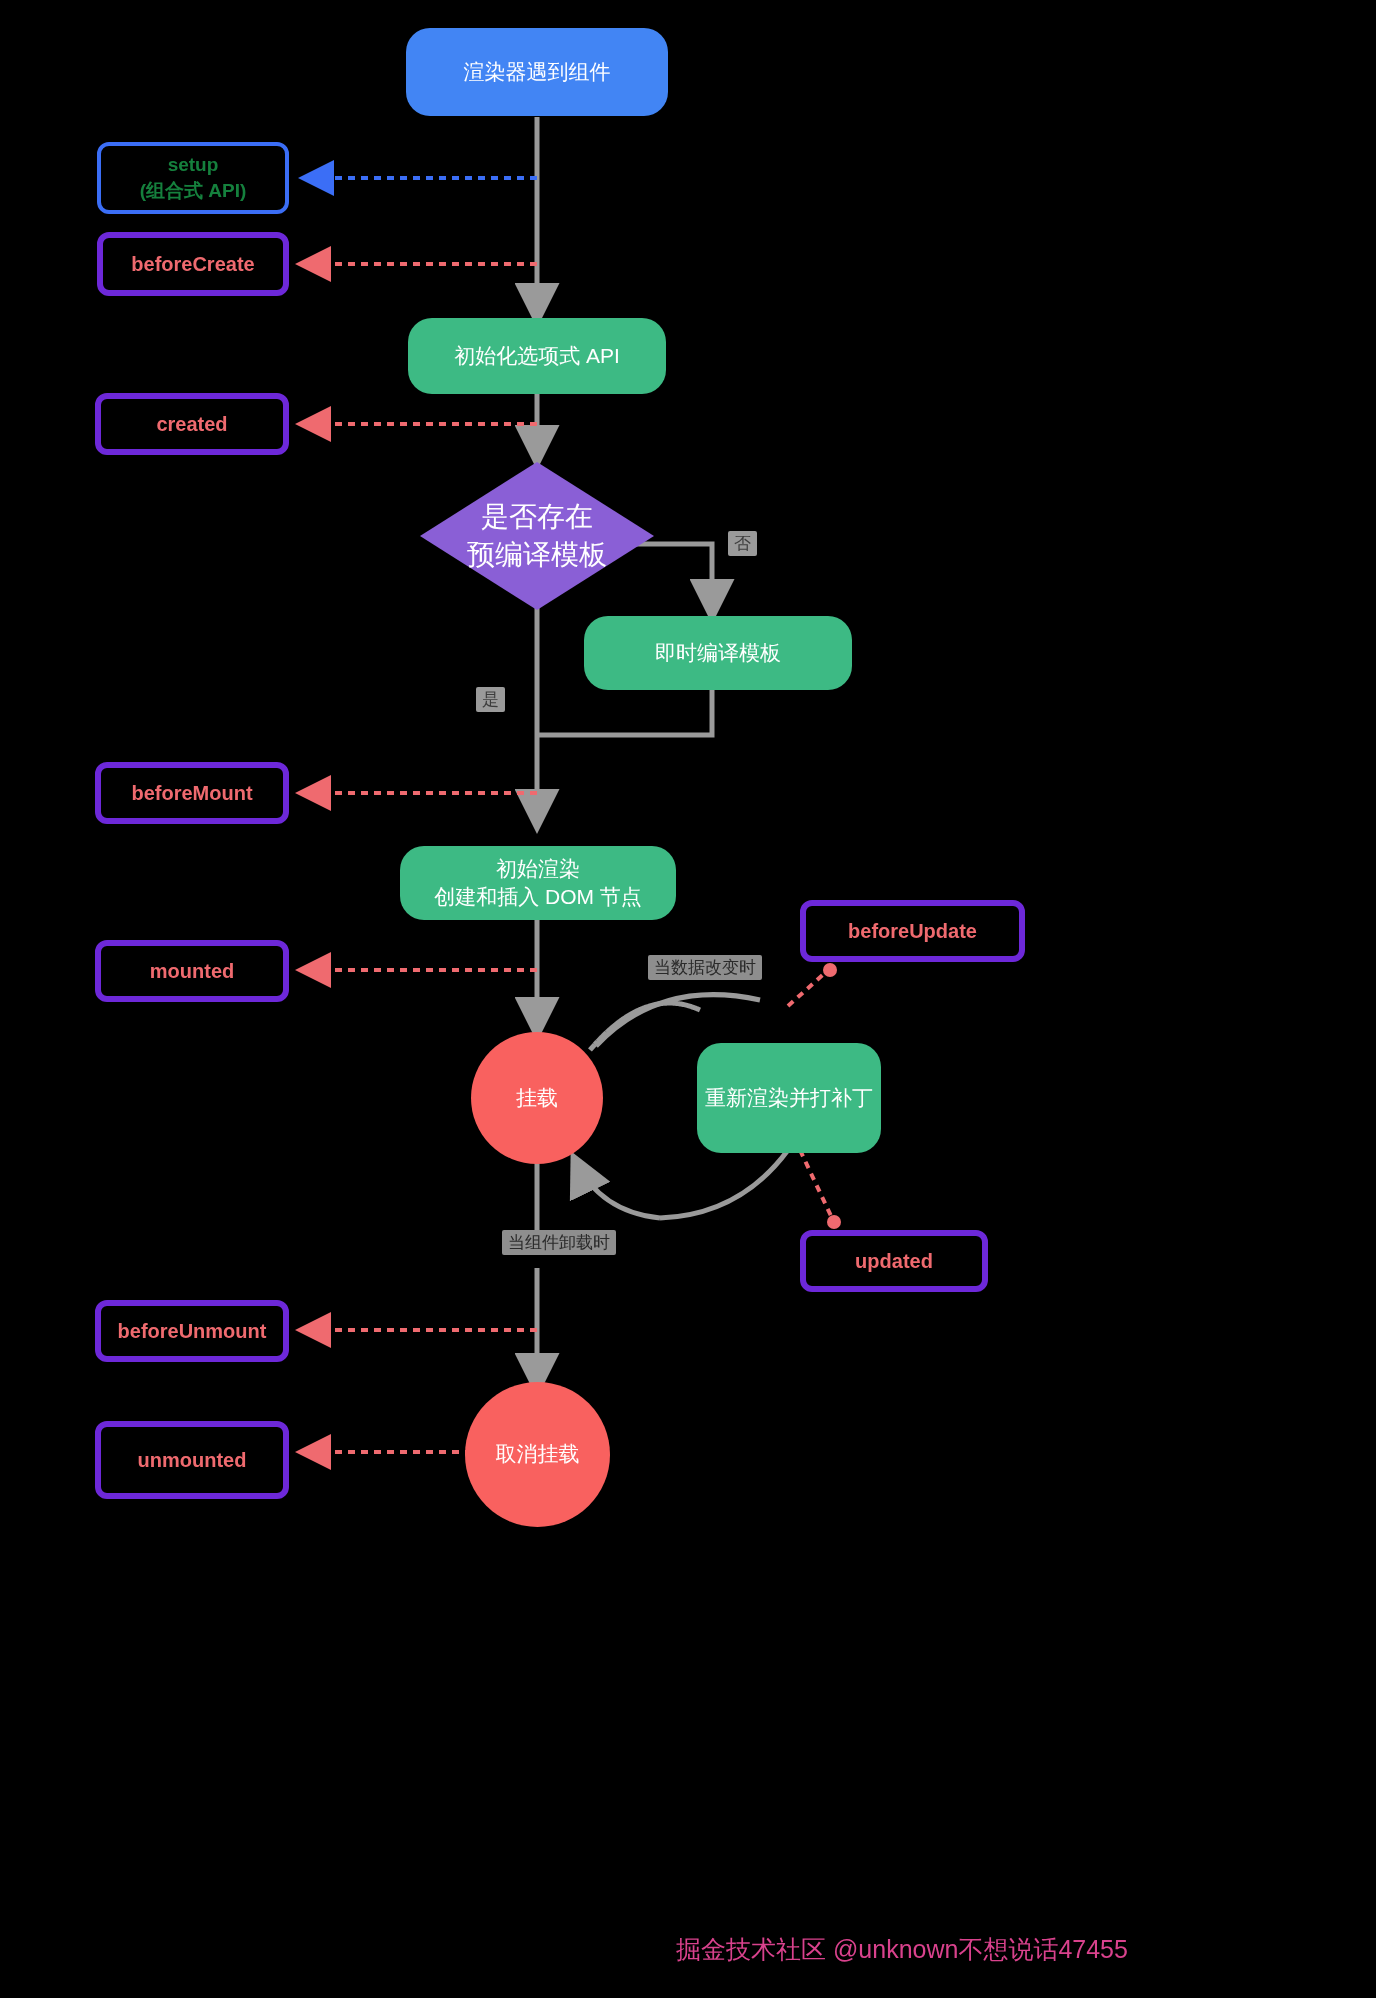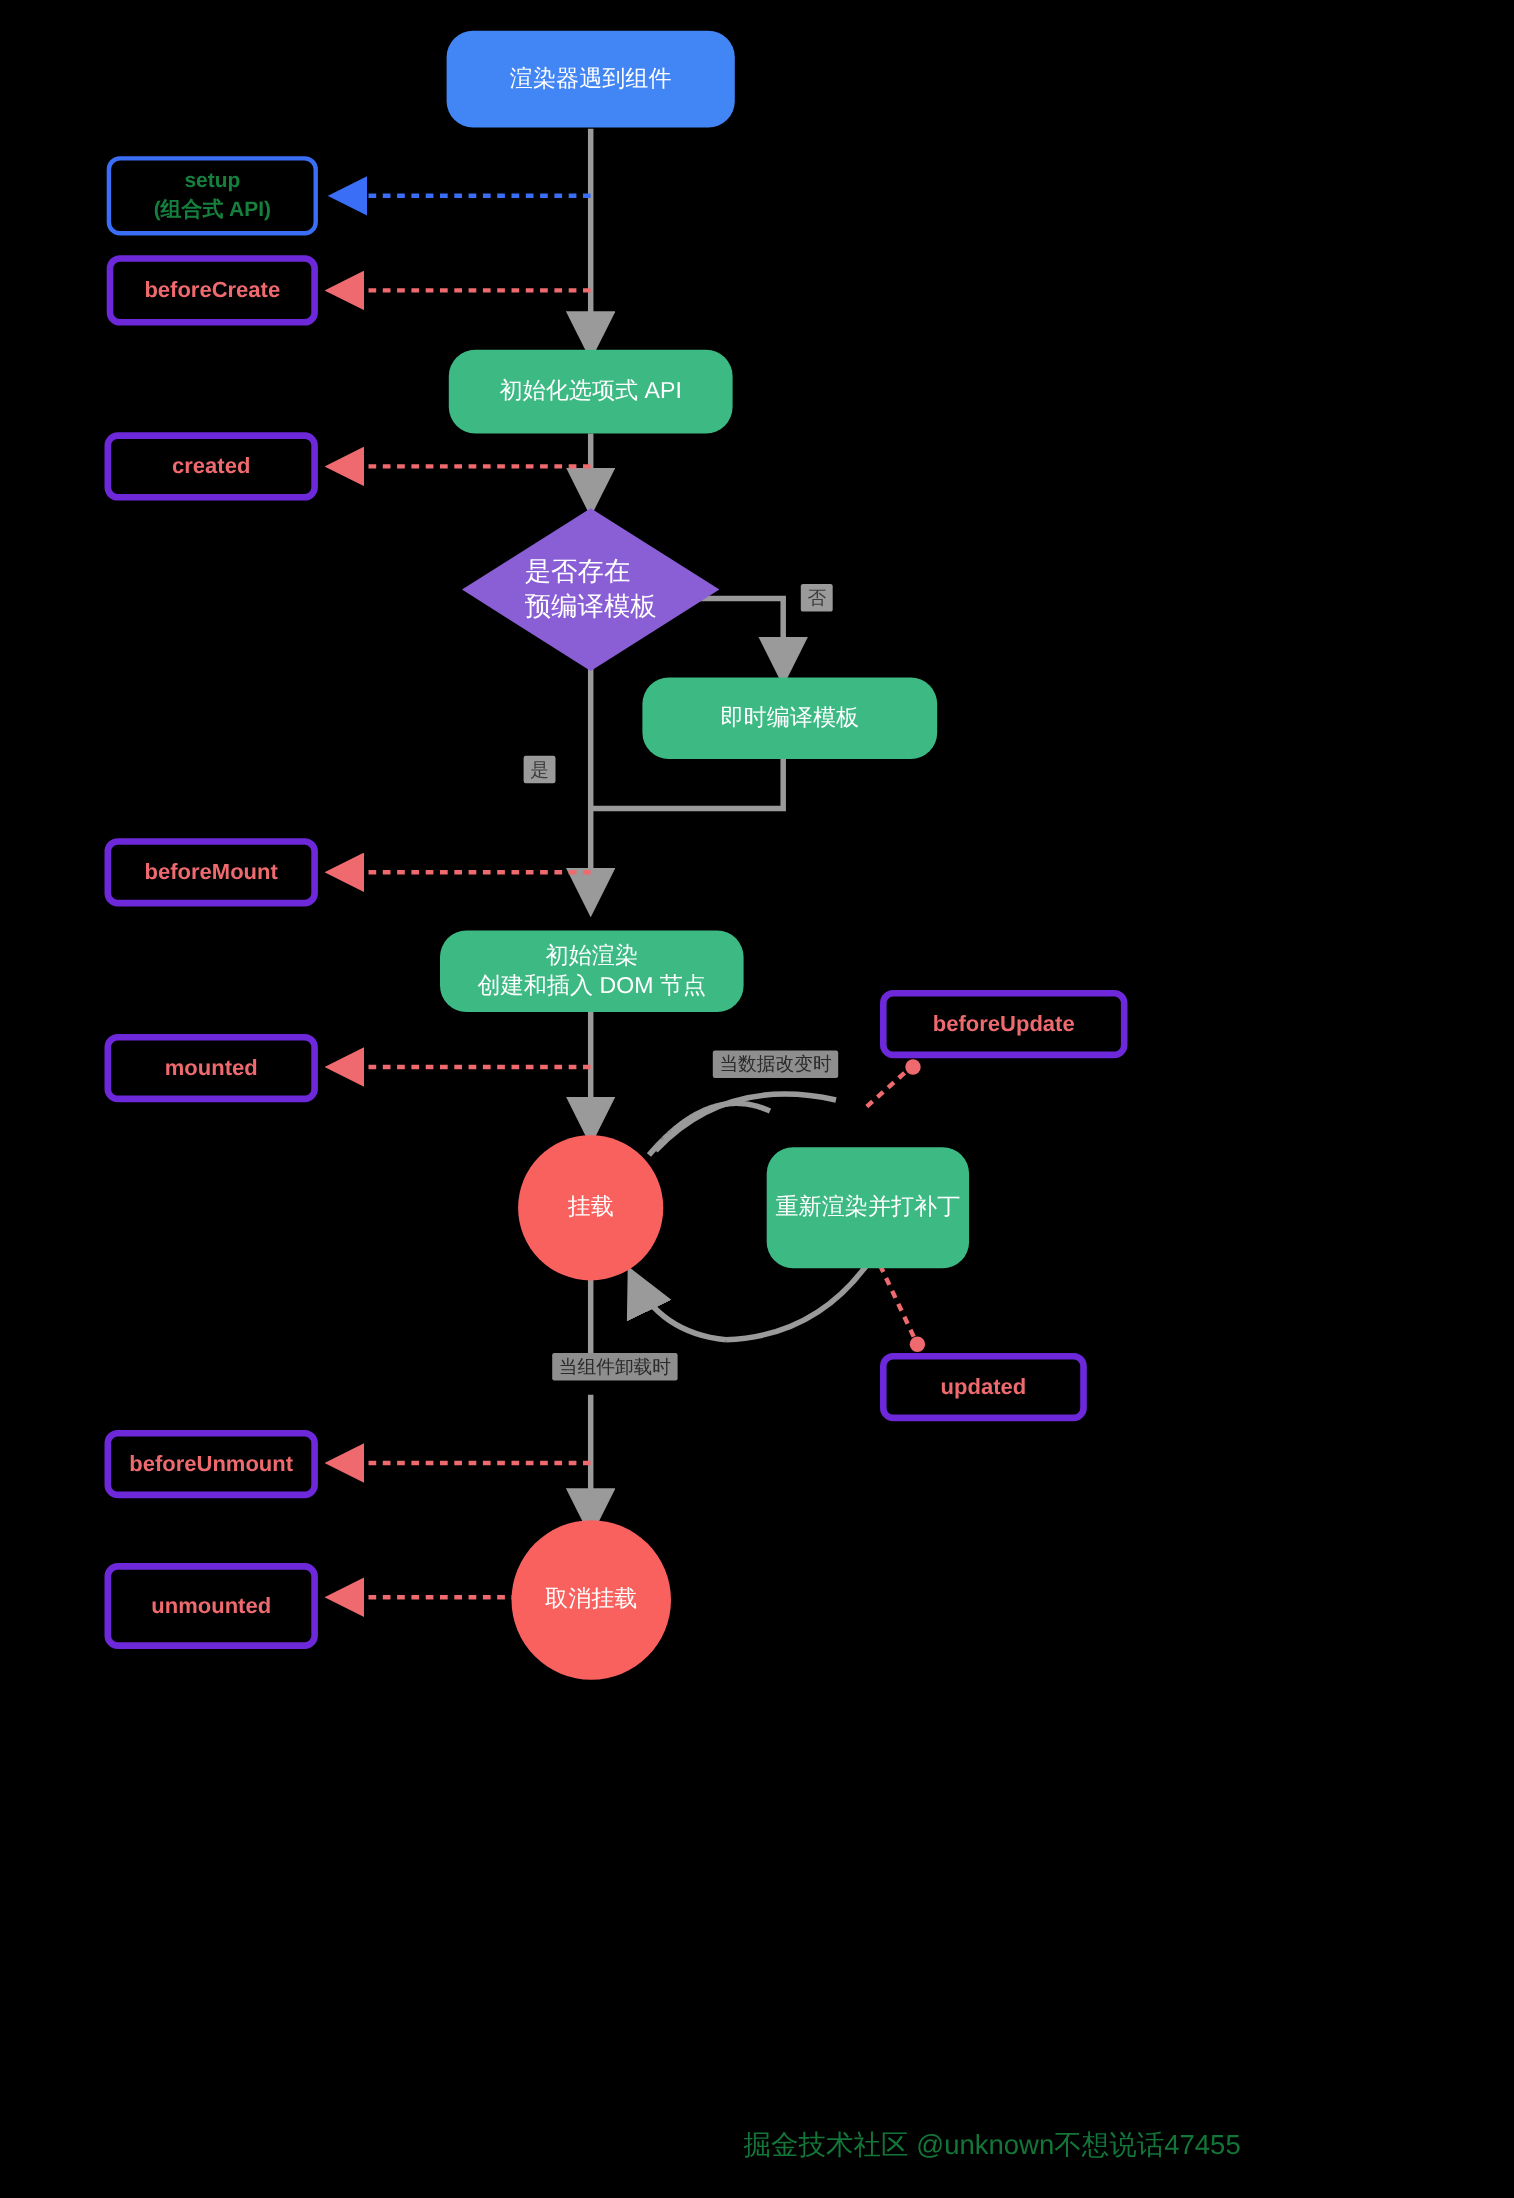--- a/index.html
+++ b/index.html
@@ -13,25 +13,25 @@
 
   .proc{background:#4285f4;color:#fff;font-size:21px;border-radius:24px;}
   .proc.green{background:#3dba84;}
   .hookbox{border:6px solid #6d28d9;border-radius:12px;color:#ef6a6f;
            font-size:20px;font-weight:bold;background:transparent;}
   .hookbox.blue{border-color:#3b6ef6;color:#15803d;border-width:4px;font-size:19px;}
   .circle{background:#f9615f;color:#fff;border-radius:50%;font-size:21px;}
   .diamond-wrap{position:absolute;}
   .diamond-label{position:absolute;left:0;top:0;width:100%;height:100%;
         display:flex;align-items:center;justify-content:center;color:#fff;
-        font-size:24px;text-align:left;line-height:1.35;pointer-events:none;}
+        font-size:28px;text-align:center;line-height:1.35;pointer-events:none;}
   .edgelabel{position:absolute;color:#3c3c3c;font-size:17px;background:#9a9a9a;
         padding:1px 6px;border-radius:2px;}
   .edgelabel.dark{background:#8e8e8e;color:#2a2a2a;margin-left:20px;}
-  .watermark{position:absolute;color:#15803d;font-size:25px;opacity:.92;}
+  .watermark{position:absolute;color:#ec4899;font-size:25px;opacity:.92;}
 </style>
 </head>
 <body>
 
 <div id="stage">
 
   <svg id="wires" viewBox="0 0 1376 1998" xmlns="http://www.w3.org/2000/svg">
     <defs>
       <marker id="ah-gray" markerWidth="9" markerHeight="9" refX="7" refY="4.5" orient="auto">
           <path d="M0,0 L9,4.5 L0,9 z" fill="#9a9a9a"></path>

